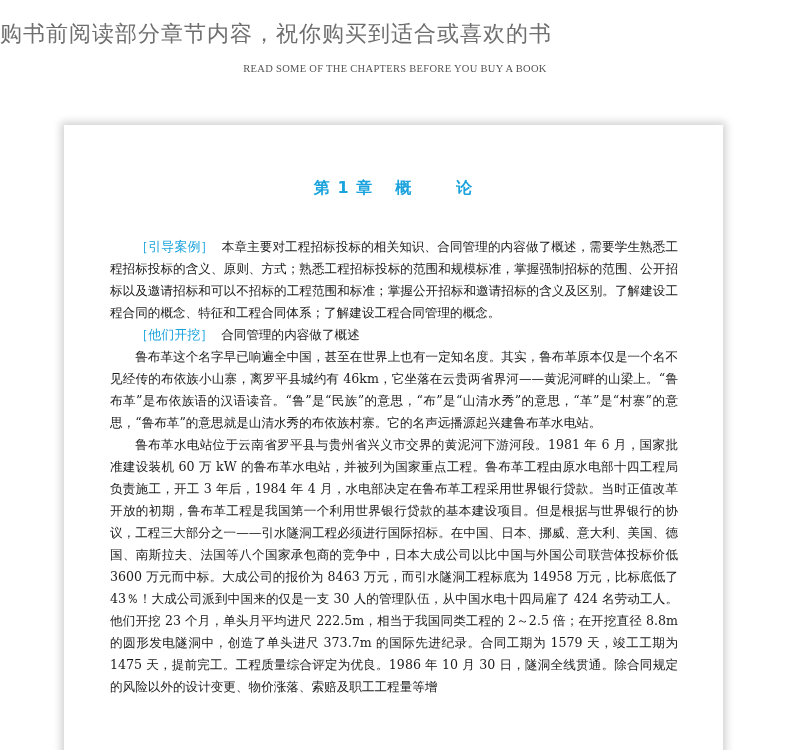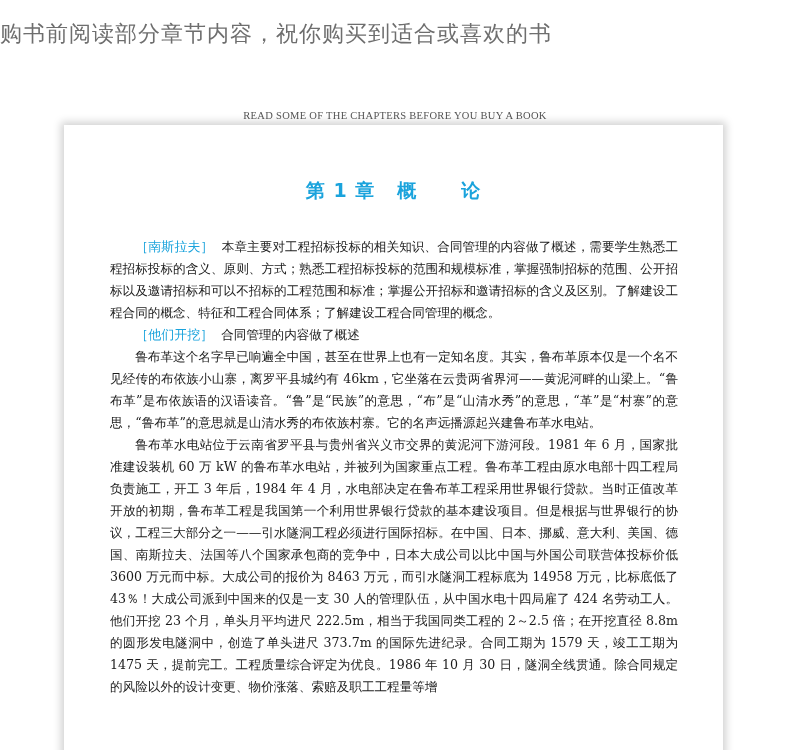--- a/index.html
+++ b/index.html
@@ -29,41 +29,40 @@
     .header-en {
       position: absolute;
       top: 63px;
       left: 0;
       width: 790px;
       text-align: center;
       font-family: "Liberation Serif", "DejaVu Serif", serif;
       font-size: 10.5px;
       color: #555555;
       letter-spacing: 0.3px;
-      margin-top: 47px;
     }
     .page-card {
       position: absolute;
       left: 64px;
       top: 125px;
       width: 659px;
       height: 700px;
       background: #ffffff;
       box-shadow: 0 0 8px 3px rgba(0,0,0,0.18);
     }
     .chapter-title {
       position: absolute;
       top: 53px;
       left: 0;
       width: 659px;
       text-align: center;
       color: #1aa3dc;
       font-family: "DejaVu Sans", "Liberation Sans", sans-serif;
       font-weight: bold;
-      font-size: 19px;
+      font-size: 16px;
       letter-spacing: 1px;
     }
     .chapter-title .gap1 { display: inline-block; width: 22px; }
     .chapter-title .gap2 { display: inline-block; width: 44px; }
     .content {
       position: absolute;
       top: 111px;
       left: 46px;
       width: 568px;
       font-size: 12.6px;
@@ -87,18 +86,18 @@
 
 <div class="header-cn">购书前阅读部分章节内容，祝你购买到适合或喜欢的书</div>
 <div class="header-en">READ SOME OF THE CHAPTERS BEFORE YOU BUY A BOOK</div>
 
 <div class="page-card">
   <div class="chapter-title">
     <span>第 1 章</span><span class="gap1"></span><span>概</span><span class="gap2"></span><span>论</span>
   </div>
 
   <div class="content">
-    <p><span class="label">［南斯拉夫］</span><span>本章主要对工程招标投标的相关知识、合同管理的内容做了概述，需要学生熟悉工程招标投标的含义、原则、方式；熟悉工程招标投标的范围和规模标准，掌握强制招标的范围、公开招标以及邀请招标和可以不招标的工程范围和标准；掌握公开招标和邀请招标的含义及区别。了解建设工程合同的概念、特征和工程合同体系；了解建设工程合同管理的概念。</span></p>
+    <p><span class="label">［引导案例］</span><span>本章主要对工程招标投标的相关知识、合同管理的内容做了概述，需要学生熟悉工程招标投标的含义、原则、方式；熟悉工程招标投标的范围和规模标准，掌握强制招标的范围、公开招标以及邀请招标和可以不招标的工程范围和标准；掌握公开招标和邀请招标的含义及区别。了解建设工程合同的概念、特征和工程合同体系；了解建设工程合同管理的概念。</span></p>
     <p><span class="label">［他们开挖］</span><span>合同管理的内容做了概述</span></p>
     <p>鲁布革这个名字早已响遍全中国，甚至在世界上也有一定知名度。其实，鲁布革原本仅是一个名不见经传的布依族小山寨，离罗平县城约有 46km，它坐落在云贵两省界河——黄泥河畔的山梁上。“鲁布革”是布依族语的汉语读音。“鲁”是“民族”的意思，“布”是“山清水秀”的意思，“革”是“村寨”的意思，“鲁布革”的意思就是山清水秀的布依族村寨。它的名声远播源起兴建鲁布革水电站。</p>
     <p>鲁布革水电站位于云南省罗平县与贵州省兴义市交界的黄泥河下游河段。1981 年 6 月，国家批准建设装机 60 万 kW 的鲁布革水电站，并被列为国家重点工程。鲁布革工程由原水电部十四工程局负责施工，开工 3 年后，1984 年 4 月，水电部决定在鲁布革工程采用世界银行贷款。当时正值改革开放的初期，鲁布革工程是我国第一个利用世界银行贷款的基本建设项目。但是根据与世界银行的协议，工程三大部分之一——引水隧洞工程必须进行国际招标。在中国、日本、挪威、意大利、美国、德国、南斯拉夫、法国等八个国家承包商的竞争中，日本大成公司以比中国与外国公司联营体投标价低 3600 万元而中标。大成公司的报价为 8463 万元，而引水隧洞工程标底为 14958 万元，比标底低了 43％！大成公司派到中国来的仅是一支 30 人的管理队伍，从中国水电十四局雇了 424 名劳动工人。他们开挖 23 个月，单头月平均进尺 222.5m，相当于我国同类工程的 2～2.5 倍；在开挖直径 8.8m 的圆形发电隧洞中，创造了单头进尺 373.7m 的国际先进纪录。合同工期为 1579 天，竣工工期为 1475 天，提前完工。工程质量综合评定为优良。1986 年 10 月 30 日，隧洞全线贯通。除合同规定的风险以外的设计变更、物价涨落、索赔及职工工程量等增</p>
   </div>
 </div>
 
 </body></html>

